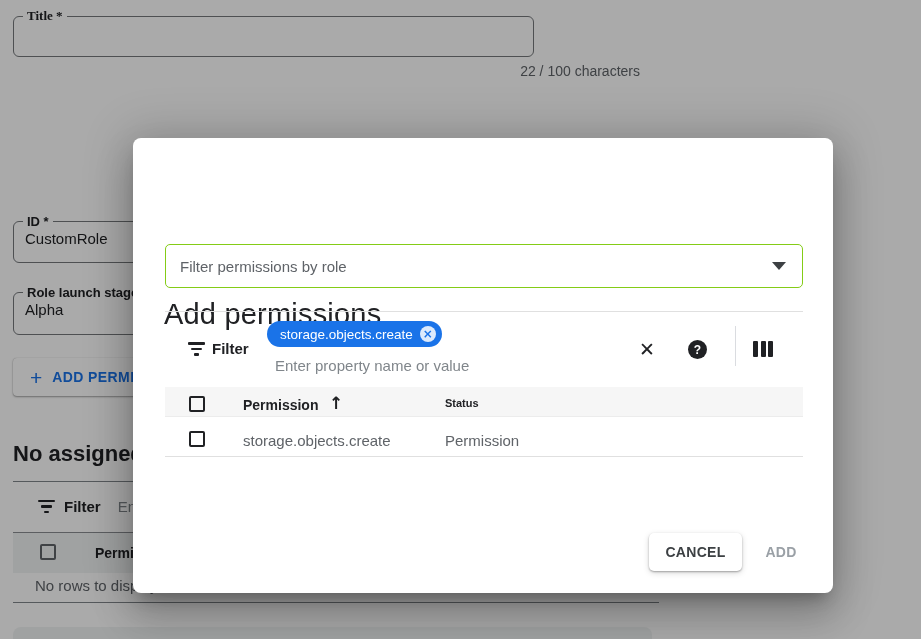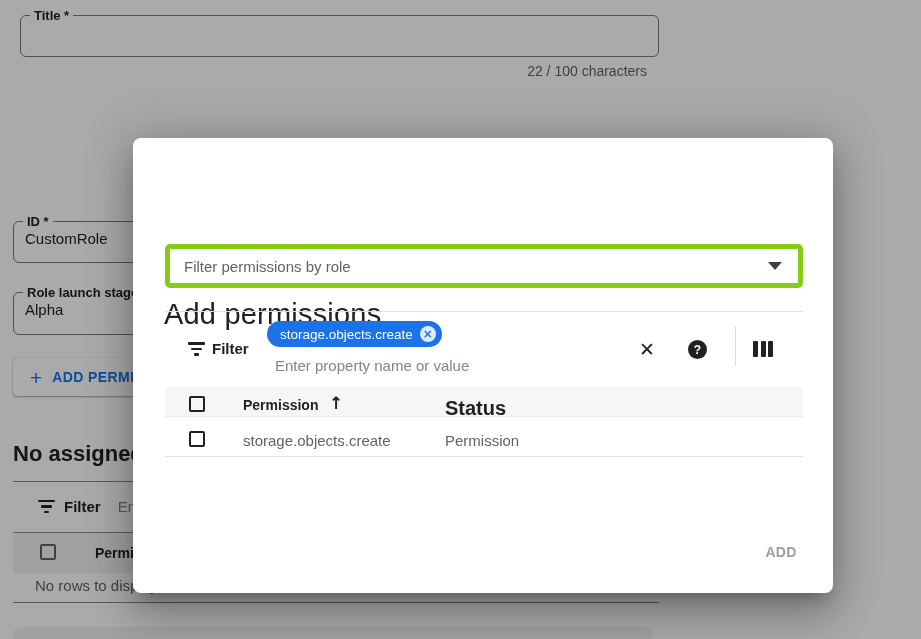--- a/index.html
+++ b/index.html
@@ -4,21 +4,21 @@
 <style>
   * { margin:0; padding:0; box-sizing:border-box; }
   html,body { width:921px; height:639px; overflow:hidden; }
   body { font-family:"Liberation Sans", sans-serif; background:#fff; position:relative; }
   .stage { position:absolute; inset:0; width:921px; height:639px; background:#fff; overflow:hidden; }
 
   
   .mfield { position:absolute; border:1.5px solid #75787c; border-radius:6px; background:#fff; }
   .mfield legend { margin-left:9px; padding:0 4px; font-size:13px; font-weight:600; color:#202124; }
   .mfield .fval { padding:1px 0 0 11px; font-size:15px; color:#202124; }
-  .counter { position:absolute; left:20px; top:63px; width:627px; text-align:right; font-size:14px; color:#5f6368; }
+  .counter { position:absolute; left:13px; top:63px; width:627px; text-align:right; font-size:14px; color:#5f6368; }
   .btn-addperm { position:absolute; left:13px; top:358px; width:250px; height:38px; background:#fff;
     border-radius:4px; box-shadow:0 1px 2px rgba(0,0,0,.35), 0 0 1px rgba(0,0,0,.25);
     display:flex; align-items:center; gap:10px; padding-left:17px; overflow:hidden; }
   .btn-addperm .plus { font-size:21px; font-weight:500; color:#1a73e8; line-height:1; }
   .btn-addperm .lbl { font-size:14px; font-weight:600; letter-spacing:.4px; color:#1a73e8; white-space:nowrap; }
   .bg-heading { position:absolute; left:13px; top:441px; font-size:22px; font-weight:700; color:#202124; white-space:nowrap; }
   .hr { position:absolute; height:1px; background:#80868b; }
   .bg-filter-row { position:absolute; left:37px; top:498px; display:flex; align-items:center; gap:9px; white-space:nowrap; }
   .bg-filter-row .flabel { font-size:15px; font-weight:700; color:#202124; }
   .bg-filter-row .fph { font-size:15px; color:#80868b; margin-left:8px; }
@@ -35,21 +35,21 @@
   .funnel i:nth-child(1){ width:17px; } .funnel i:nth-child(2){ width:11px; } .funnel i:nth-child(3){ width:5px; }
 
   
   .scrim { position:absolute; inset:0; background:rgba(0,0,0,0.335); }
 
   
   .modal { position:absolute; left:133px; top:138px; width:700px; height:455px; background:#fff; border-radius:8px;
     box-shadow:0 11px 15px -7px rgba(0,0,0,.25), 0 24px 38px 3px rgba(0,0,0,.18), 0 0 46px 8px rgba(0,0,0,.16); }
   .m-title { position:absolute; left:31px; top:162px; font-size:29px; font-weight:400; color:#202124; letter-spacing:.2px; top:160px; }
   .m-title { top:160px; }
-  .m-dropdown { position:absolute; left:32px; top:106px; width:638px; height:44px; border:5px solid #84cc16; border-radius:5px;
+  .m-dropdown { position:absolute; left:32px; top:106px; width:638px; height:44px; border:1px solid #84cc16; border-radius:5px;
     display:flex; align-items:center; padding:0 16px 0 14px; }
   .m-dropdown .ph { font-size:15px; color:#5f6368; flex:1; }
   .caret { width:0; height:0; border-left:7px solid transparent; border-right:7px solid transparent; border-top:8px solid #3c4043; }
   .tb-topline { position:absolute; left:32px; top:173px; width:638px; height:1px; background:#e0e0e0; }
   .m-funnel { position:absolute; left:54px; top:343px; top:204px; }
   .m-filterlbl { position:absolute; left:79px; top:202px; font-size:15px; font-weight:700; color:#202124; }
   .chip { position:absolute; left:134px; top:183px; height:26px; background:#1a73e8; border-radius:13px;
     display:flex; align-items:center; gap:7px; padding:0 6px 0 13px; }
   .chip .ctext { color:#fff; font-size:13.5px; }
   .chip .cclose { width:16px; height:16px; border-radius:50%; background:rgba(255,255,255,.85); color:#1a73e8;
@@ -62,40 +62,40 @@
     color:#fff; font-size:12px; font-weight:700; display:flex; align-items:center; justify-content:center; }
   .tb-vdiv { position:absolute; left:602px; top:188px; width:1px; height:40px; background:#dadce0; }
   .icon-cols { position:absolute; left:620px; top:203px; display:flex; gap:2.5px; }
   .icon-cols i { display:block; width:5px; height:16px; background:#202124; border-radius:1px; }
 
   .m-thead { position:absolute; left:32px; top:249px; width:638px; height:30px; background:#f6f6f6; border-bottom:1px solid #ececec; }
   .m-cb-head { position:absolute; left:56px; top:258px; }
   .m-col-perm { position:absolute; left:110px; top:259px; font-size:14px; font-weight:700; color:#202124; }
   .m-sort { position:absolute; left:196px; top:255px; font-size:17px; font-weight:600; color:#202124;
     font-family:"DejaVu Sans", sans-serif; }
-  .m-col-status { position:absolute; left:312px; top:259px; font-size:20px; font-weight:700; color:#202124; }
+  .m-col-status { position:absolute; left:312px; top:259px; font-size:11px; font-weight:700; color:#202124; }
   .m-row-border { position:absolute; left:32px; top:318px; width:638px; height:1px; background:#e0e0e0; }
   .m-cb-row { position:absolute; left:56px; top:293px; }
   .m-cell-perm { position:absolute; left:110px; top:294px; font-size:15px; color:#5f6368; }
   .m-cell-status { position:absolute; left:312px; top:294px; font-size:15px; color:#5f6368; }
 
   .btn-cancel { position:absolute; left:516px; top:395px; width:93px; height:38px; background:#fff; border-radius:5px;
     box-shadow:0 1px 2px rgba(0,0,0,.3), 0 2px 6px rgba(0,0,0,.15);
     display:flex; align-items:center; justify-content:center;
     font-size:14px; font-weight:600; letter-spacing:.3px; color:#3c4043; }
   .btn-add { position:absolute; left:620px; top:395px; width:56px; height:38px;
     display:flex; align-items:center; justify-content:center;
     font-size:14px; font-weight:600; letter-spacing:.3px; color:#9aa0a6; }
 </style>
 </head>
 <body>
 
 <div class="stage">
 
-  <fieldset class="mfield" style="left:20px; top:8px; width:639px; height:49px;">
+  <fieldset class="mfield" style="left:13px; top:8px; width:521px; height:49px;font-family:Liberation Serif, serif;">
     <legend>Title *</legend>
   </fieldset>
   <div class="counter">22 / 100 characters</div>
 
 
   <fieldset class="mfield" style="left:13px; top:214px; width:639px; height:49px;">
     <legend>ID *</legend>
     <div class="fval">CustomRole</div>
   </fieldset>
 
@@ -170,16 +170,17 @@
     <span class="cb m-cb-head" style="position:absolute;"></span>
     <span class="m-col-perm">Permission</span>
     <span class="m-sort">↑</span>
     <span class="m-col-status">Status</span>
 
     <span class="cb m-cb-row" style="position:absolute;"></span>
     <span class="m-cell-perm">storage.objects.create</span>
     <span class="m-cell-status">Permission</span>
     <div class="m-row-border"></div>
 
+    <div class="btn-cancel">CANCEL</div>
     <div class="btn-add">ADD</div>
   </div>
 
 </div>
 
 </body></html>

